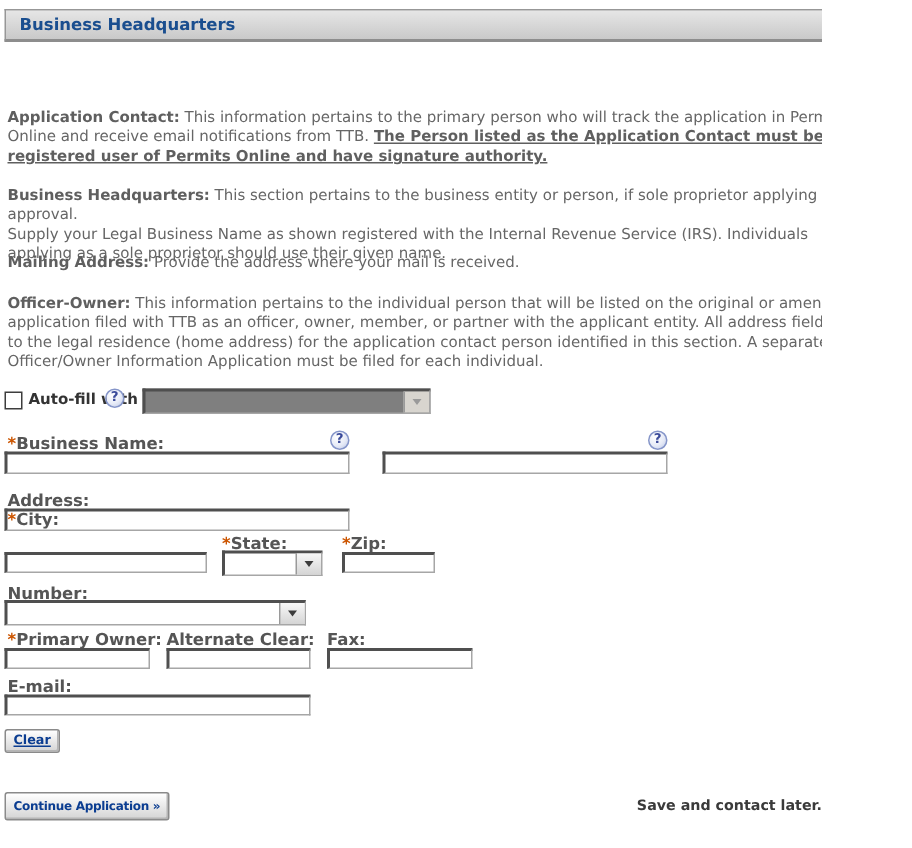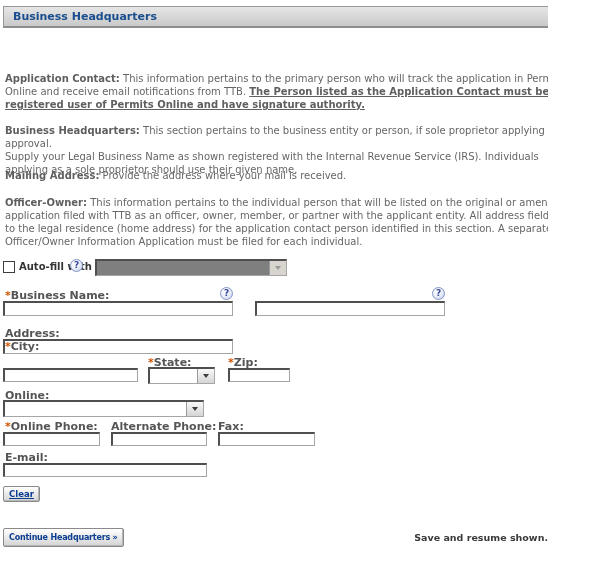--- a/index.html
+++ b/index.html
@@ -98,42 +98,42 @@
   <div class="sel" style="left:148px;top:367px;width:67px;height:17px">
     <span class="txt">--Select--</span>
     <span class="arrow-btn">
         <span class="chev"></span>
       </span>
   </div>
 
   <span class="flabel" style="left:228px;top:356px"><span class="req">*</span><span>Zip:</span></span>
   <input type="text" class="tin" style="left: 228px; top: 368px; width: 62px; height: 14px;" value="">
 
-  <span class="flabel" style="left:5px;top:389px">Online:</span>
+  <span class="flabel" style="left:5px;top:389px">Number:</span>
   <div class="sel" style="left:3px;top:400px;width:201px;height:17px">
     <span class="txt">--Select--</span>
     <span class="arrow-btn">
         <span class="chev"></span>
       </span>
   </div>
 
-  <span class="flabel" style="left:5px;top:420px"><span class="req">*</span><span>Online Phone:</span></span>
+  <span class="flabel" style="left:5px;top:420px"><span class="req">*</span><span>Primary Owner:</span></span>
   <input type="text" class="tin" style="left: 3px; top: 432px; width: 97px; height: 14px;" value="">
 
-  <span class="flabel" style="left:111px;top:420px">Alternate Phone:</span>
+  <span class="flabel" style="left:111px;top:420px">Alternate Clear:</span>
   <input type="text" class="tin" style="left: 111px; top: 432px; width: 96px; height: 14px;" value="">
 
   <span class="flabel" style="left:218px;top:420px">Fax:</span>
   <input type="text" class="tin" style="left: 218px; top: 432px; width: 97px; height: 14px;" value="">
 
   <span class="flabel" style="left:5px;top:451px">E-mail:</span>
   <input type="text" class="tin" style="left: 3px; top: 463px; width: 204px; height: 14px;" value="">
 
   <div class="btn3d" style="left:3px;top:486px;height:16px;padding:0 5px;font-size:8.5px;text-decoration:underline;">Clear</div>
 
-  <div class="btn3d" style="left:3px;top:528px;height:19px;padding:0 5px;font-size:8px;letter-spacing:-0.2px;">Continue Headquarters »</div>
+  <div class="btn3d" style="left:3px;top:528px;height:19px;padding:0 5px;font-size:8px;letter-spacing:-0.2px;">Continue Application »</div>
 
-  <span class="save-note">Save and resume shown.</span>
+  <span class="save-note">Save and contact later.</span>
   <div class="save-btn">
     <div class="floppy"></div>
   </div>
 
 </div>
 
 </body></html>

